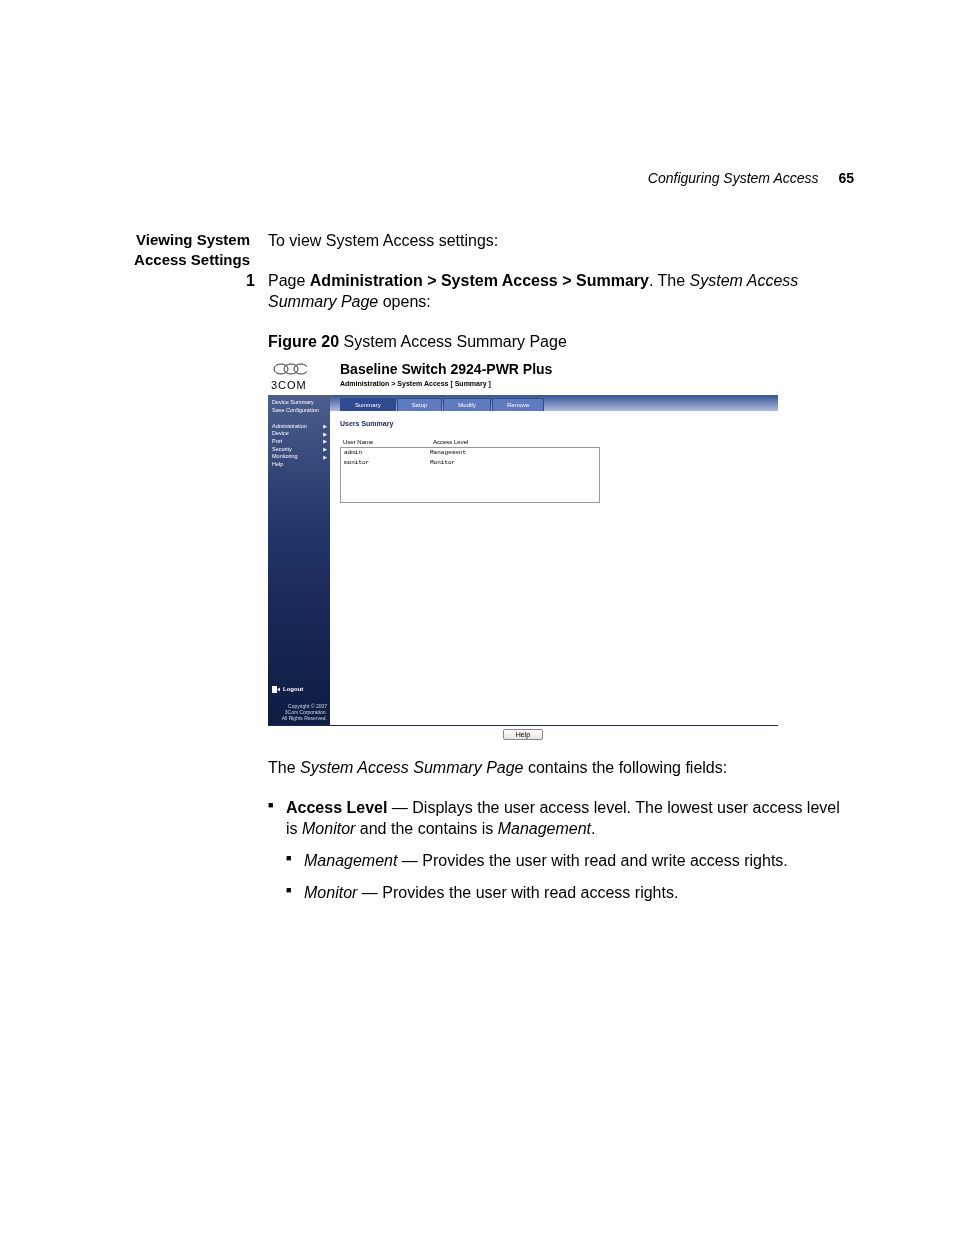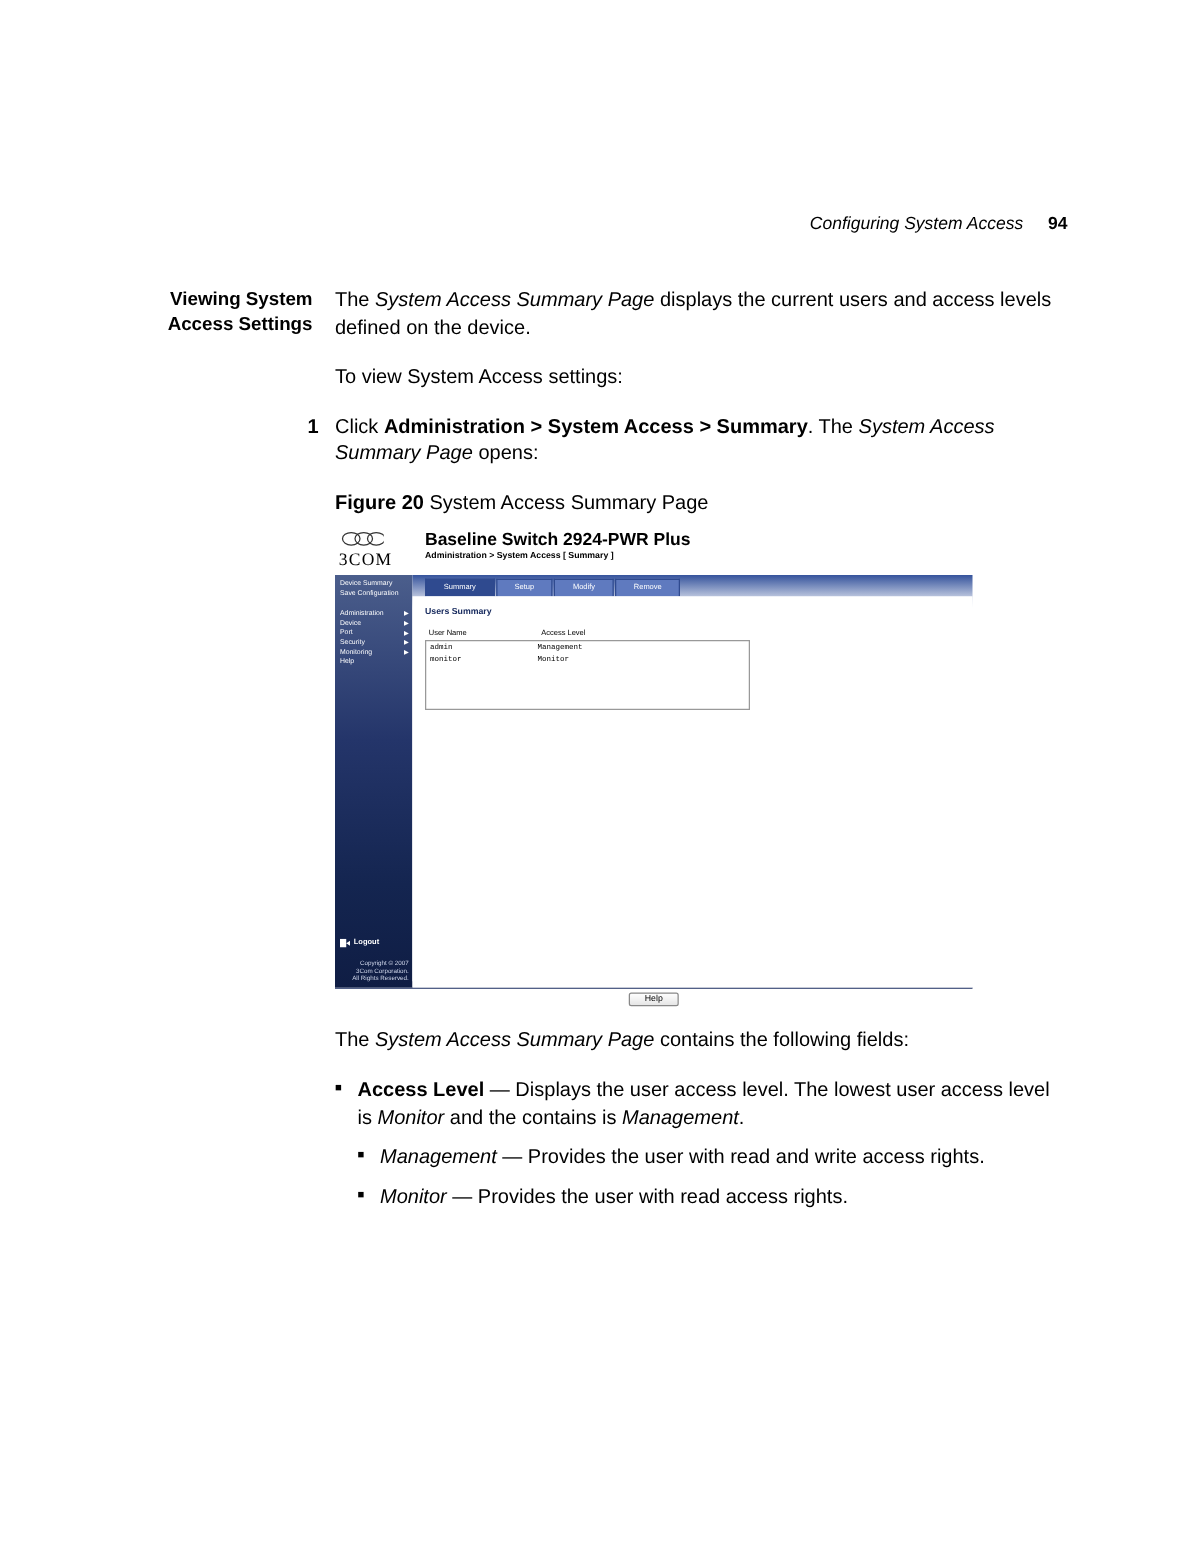--- a/index.html
+++ b/index.html
@@ -62,24 +62,24 @@
   .fig-top {
     display: flex;
     background: linear-gradient(#fff,#fff);
   }
   .fig-logo {
     width: 62px;
     padding: 4px 3px 2px 3px;
   }
   .fig-logo svg { display:block; }
   .fig-logo .brand {
-    font-size: 14px;
+    font-size: 11px;
     letter-spacing: 1px;
     margin-top: 2px;
-    font-family: Liberation Serif, serif;
+    font-family: Liberation Sans, sans-serif;
   }
   .fig-head {
     flex: 1;
     padding: 2px 0 0 4px;
   }
   .fig-head .prod { font-weight: 700; font-size: 14px; }
   .fig-head .crumb { font-weight: 700; font-size: 7px; }
 
   .fig-body {
     display: flex;
@@ -160,40 +160,35 @@
   ul.sq > li::before {
     content:"■"; position:absolute; left:-18px; top:2px; font-size:9px;
   }
   ul.sq ul.sq { margin-top:10px; margin-bottom:4px; }
 </style>
 </head>
 <body>
 
 <div class="running-head">
   <span class="title">Configuring System Access</span>
-  <span class="num">94</span>
+  <span class="num">65</span>
 </div>
 
 <div class="page">
   <div class="content">
     <div class="side-heading">Viewing System Access Settings</div>
 
     <div class="main-col">
 
-      <div class="para">
-        <span>The </span>
-        <span class="italic">System Access Summary Page</span>
-        <span> displays the current users and access levels defined on the device.</span>
-      </div>
 
       <div class="para">To view System Access settings:</div>
 
       <div class="para numlist">
         <span class="num">1</span>
-        <span>Click </span><span class="bold">Administration &gt; System Access &gt; Summary</span><span>. The </span><span class="italic">System Access Summary Page</span><span> opens:</span>
+        <span>Page </span><span class="bold">Administration &gt; System Access &gt; Summary</span><span>. The </span><span class="italic">System Access Summary Page</span><span> opens:</span>
       </div>
 
       <div class="fig-caption">
         <span class="lbl">Figure 20</span><span>   System Access Summary Page</span>
       </div>
 
       <div class="figure">
         <div class="fig-top">
           <div class="fig-logo">
             <svg width="36" height="14" viewBox="0 0 36 14">

